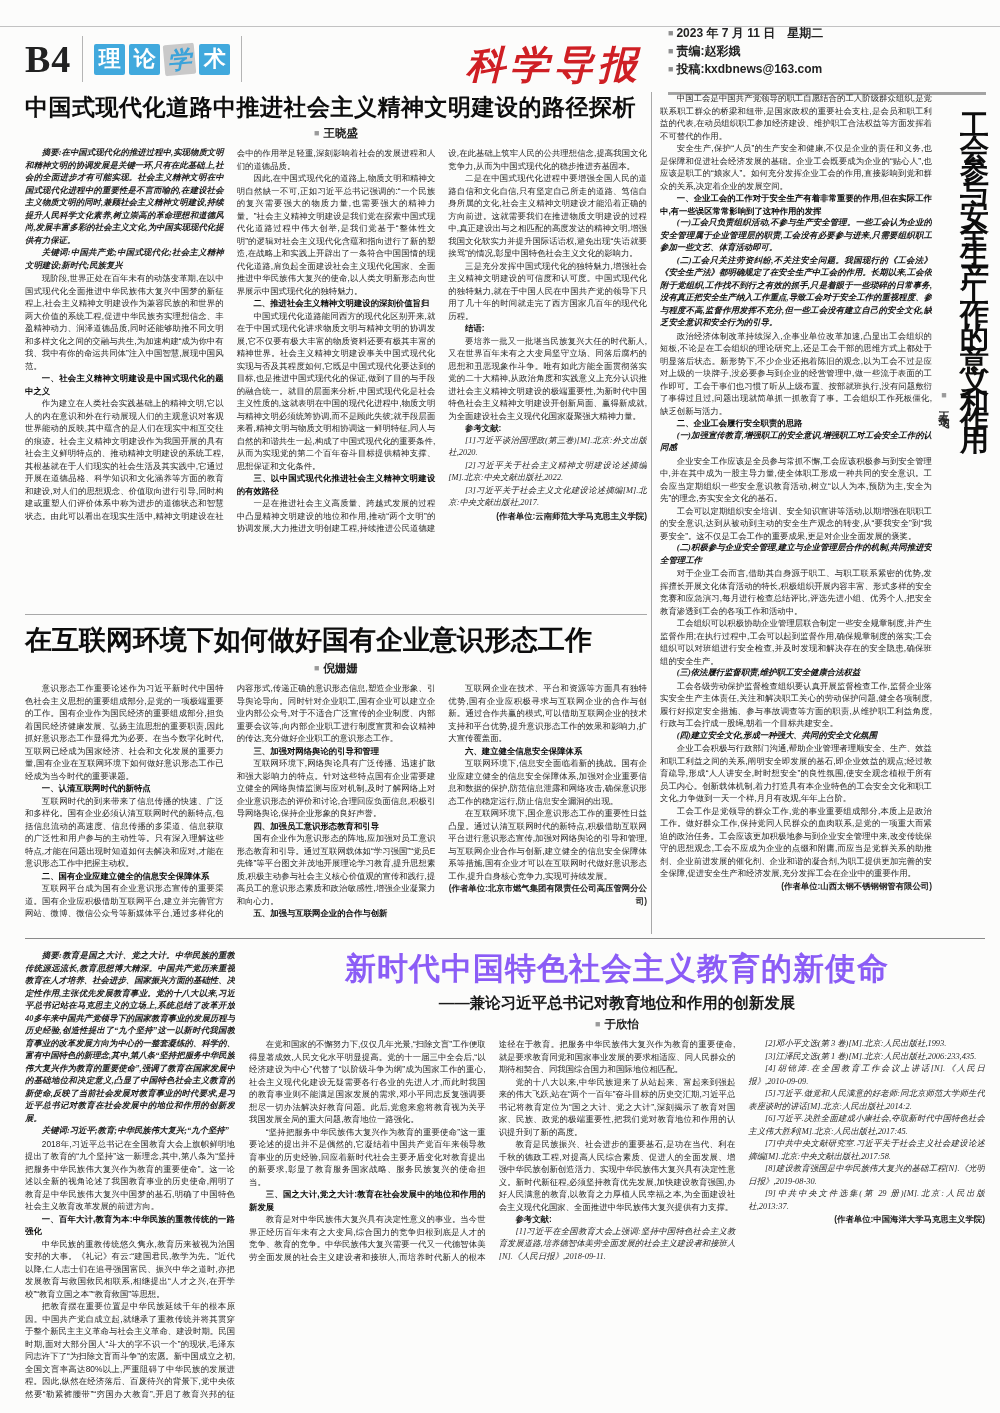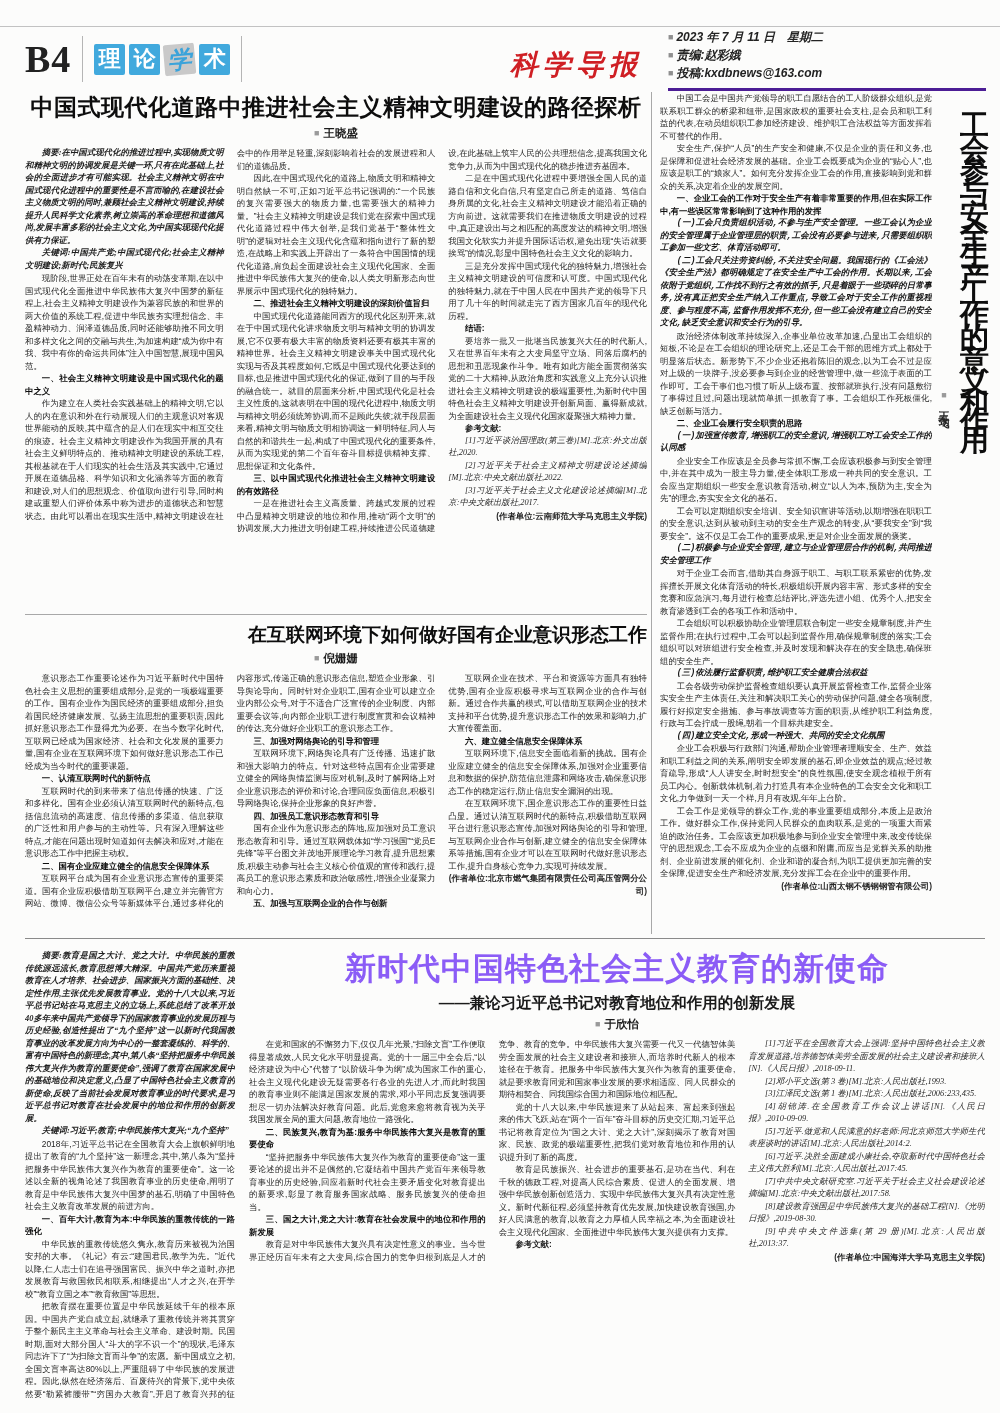--- a/index.html
+++ b/index.html
@@ -9,55 +9,55 @@
   .toprule{position:absolute;top:26px;left:0;width:100%;border-top:1px solid #c2c2c2;}
   .hdr{position:absolute;top:33px;left:25px;right:14px;height:52px;display:flex;align-items:center;}
   .pgnum{font-family:"Liberation Serif",serif;font-weight:900;font-size:38px;color:#222;letter-spacing:1px;}
   .vsep{width:1px;height:46px;background:#b5b5b5;margin:0 11px;}
   .logo{display:flex;gap:4px;}
   .tile{width:31px;height:31px;display:flex;align-items:center;justify-content:center;
         font-size:22px;font-weight:800;color:#fff;background:#41a9dd;border-radius:2px;}
   .tile.alt{background:#c9c9c9;color:#3ba3da;font-style:italic;font-family:"Liberation Serif",serif;
             transform:rotate(-5deg);font-size:24px;}
   .hspace{flex:1;}
-  .masthead{font-family:"Liberation Serif",serif;font-style:italic;font-weight:900;font-size:28px;
+  .masthead{font-family:"Liberation Serif",serif;font-style:italic;font-weight:900;font-size:39px;
             color:#cf1f24;letter-spacing:5px;margin-right:26px;margin-top:12px;}
-  .hinfo{width:318px;border-bottom:3px solid #4c1d95;padding-bottom:5px;font-style:italic;}
+  .hinfo{width:318px;border-bottom:3px solid #a3a3a3;padding-bottom:13px;}
   .hinfo .line{font-size:12px;font-weight:700;color:#222;margin:1px 0;white-space:nowrap;}
   .hinfo .bl{color:#8f8f8f;font-size:9px;margin-right:3px;vertical-align:1px;}
   
   .para{font-size:8.4px;line-height:12.5px;text-align:justify;text-indent:2em;margin:0;color:#262626;}
   .para.sub{font-weight:700;color:#0e0e0e;}
   .para.ab{font-family:"Liberation Serif",serif;font-style:italic;font-weight:600;color:#1f1f1f;}
-  .para.kai{font-family:Liberation Mono, monospace;font-style:italic;font-weight:700;color:#141414;}
+  .para.kai{font-family:Liberation Serif, serif;font-style:italic;font-weight:700;color:#141414;}
   .para.ref{font-family:"Liberation Serif",serif;font-style:italic;}
   .para.reftitle{font-weight:700;}
   .para.credit{text-align:right;font-weight:700;text-indent:0;}
   .cols3{column-count:3;column-gap:13px;overflow:hidden;}
   .by{text-align:center;font-size:11.5px;font-weight:700;margin:3px 0 6px;}
   .by .bl{color:#9a9a9a;font-size:9px;margin-right:4px;vertical-align:1px;font-weight:400;}
   
   .a1{position:absolute;left:25px;top:88px;width:622px;}
-  .a1 .hl{font-size:23px;font-weight:800;text-align:center;margin:4px 0 2px;color:#0d0d0d;letter-spacing:0.5px;}
+  .a1 .hl{font-size:23px;font-weight:800;margin:4px 0 2px;color:#0d0d0d;letter-spacing:0.5px;}
   .a1 .body{height:452px;}
   
   .vrule{position:absolute;left:651px;top:92px;height:842px;border-left:1px solid #a8a8a8;}
   .hrule1{position:absolute;left:25px;top:614px;width:622px;border-top:1px solid #a8a8a8;}
   .hrule2{position:absolute;left:25px;top:938px;width:960px;border-top:1px solid #8a8a8a;}
   
   .a2{position:absolute;left:660px;top:90px;width:335px;height:845px;}
   .a2 .body{position:absolute;left:0;top:2px;width:272px;height:840px;overflow:hidden;}
   .a2 .vby{position:absolute;left:276px;top:300px;height:200px;writing-mode:vertical-rl;
            text-orientation:upright;font-size:11px;font-weight:700;letter-spacing:3px;color:#222;}
   .a2 .vby .bl{color:#9a9a9a;font-size:9px;}
   .a2 .vtitle{position:absolute;left:288px;top:0;width:47px;height:845px;writing-mode:vertical-rl;
            text-orientation:upright;font-size:29px;font-weight:800;letter-spacing:21px;color:#0d0d0d;}
   
   .a3{position:absolute;left:25px;top:620px;width:622px;}
-  .a3 .hl{font-size:19px;font-weight:800;text-align:right;margin:2px 0 1px;color:#0d0d0d;}
+  .a3 .hl{font-size:27px;font-weight:800;text-align:left;margin:2px 0 1px;color:#0d0d0d;}
   .a3 .body{height:254px;}
   
   .a4{position:absolute;left:25px;top:946px;width:960px;height:454px;}
   .a4 .c1{position:absolute;left:0;top:4px;width:210px;height:448px;overflow:hidden;}
   .a4 .rb{position:absolute;left:224px;top:0;width:736px;}
   .a4 .hl{font-size:31px;font-weight:800;text-align:center;margin:2px 0 0;color:#8b5cf6;letter-spacing:1px;}
   .a4 .sub-hl{font-size:15.5px;font-weight:700;text-align:center;margin:3px 0 1px;color:#1a1a1a;}
   .a4 .body{height:352px;}
 </style>
 </head>
@@ -172,21 +172,20 @@
         <p class="para sub">一、百年大计,教育为本:中华民族的重教传统的一路强化</p>
         <p class="para">中华民族的重教传统悠久隽永,教育历来被视为治国安邦的大事。《礼记》有云:“建国君民,教学为先。”近代以降,仁人志士们在追寻强国富民、振兴中华之道时,亦把发展教育与救国救民相联系,相继提出“人才之兴,在开学校”“教育立国之本”“教育救国”等思想。</p>
         <p class="para">把教育摆在重要位置是中华民族延续千年的根本原因。中国共产党自成立起,就继承了重教传统并将其贯穿于整个新民主主义革命与社会主义革命、建设时期。民国时期,面对大部分国人“斗大的字不识一个”的现状,毛泽东同志许下了“为扫除文盲而斗争”的宏愿。新中国成立之初,全国文盲率高达80%以上,严重阻碍了中华民族的发展进程。因此,纵然在经济落后、百废待兴的背景下,党中央依然要“勒紧裤腰带”“穷国办大教育”,开启了教育兴邦的征程。</p>
       </div>
     <div class="rb">
       <div class="hl">新时代中国特色社会主义教育的新使命</div>
       <div class="sub-hl">——兼论习近平总书记对教育地位和作用的创新发展</div>
       <div class="by"><span class="bl">■</span><span>于欣怡</span></div>
       <div class="body cols3">
           <p class="para">在党和国家的不懈努力下,仅仅几年光景,“扫除文盲”工作便取得显著成效,人民文化水平明显提高。党的十一届三中全会后,“以经济建设为中心”代替了“以阶级斗争为纲”成为国家工作的重心,社会主义现代化建设无疑需要各行各业的先进人才,而此时我国的教育事业则不能满足国家发展的需求,邓小平同志反复强调要想尽一切办法解决好教育问题。此后,党愈来愈将教育视为关乎我国发展全局的重大问题,教育地位一路强化。</p>
-          <p class="para sub">二、民族复兴,教育为基:服务中华民族伟大复兴是教育的重要使命</p>
           <p class="para">“坚持把服务中华民族伟大复兴作为教育的重要使命”这一重要论述的提出并不是偶然的,它凝结着中国共产党百年来领导教育事业的历史经验,回应着新时代社会主要矛盾变化对教育提出的新要求,彰显了教育服务国家战略、服务民族复兴的使命担当。</p>
           <p class="para sub">三、国之大计,党之大计:教育在社会发展中的地位和作用的新发展</p>
           <p class="para">教育是对中华民族伟大复兴具有决定性意义的事业。当今世界正经历百年未有之大变局,综合国力的竞争归根到底是人才的竞争、教育的竞争。中华民族伟大复兴需要一代又一代德智体美劳全面发展的社会主义建设者和接班人,而培养时代新人的根本途径在于教育。把服务中华民族伟大复兴作为教育的重要使命,就是要求教育同党和国家事业发展的要求相适应、同人民群众的期待相契合、同我国综合国力和国际地位相匹配。</p>
           <p class="para">党的十八大以来,中华民族迎来了从站起来、富起来到强起来的伟大飞跃,站在“两个一百年”奋斗目标的历史交汇期,习近平总书记将教育定位为“国之大计、党之大计”,深刻揭示了教育对国家、民族、政党的极端重要性,把我们党对教育地位和作用的认识提升到了新的高度。</p>
           <p class="para">教育是民族振兴、社会进步的重要基石,是功在当代、利在千秋的德政工程,对提高人民综合素质、促进人的全面发展、增强中华民族创新创造活力、实现中华民族伟大复兴具有决定性意义。新时代新征程,必须坚持教育优先发展,加快建设教育强国,办好人民满意的教育,以教育之力厚植人民幸福之本,为全面建设社会主义现代化国家、全面推进中华民族伟大复兴提供有力支撑。</p>
           <p class="para reftitle">参考文献:</p>
           <p class="para ref">[1]习近平在全国教育大会上强调:坚持中国特色社会主义教育发展道路,培养德智体美劳全面发展的社会主义建设者和接班人[N].《人民日报》,2018-09-11.</p>
           <p class="para ref">[2]邓小平文选(第 3 卷)[M].北京:人民出版社,1993.</p>
           <p class="para ref">[3]江泽民文选(第 1 卷)[M].北京:人民出版社,2006:233,435.</p>
           <p class="para ref">[4]胡锦涛.在全国教育工作会议上讲话[N].《人民日报》,2010-09-09.</p>

